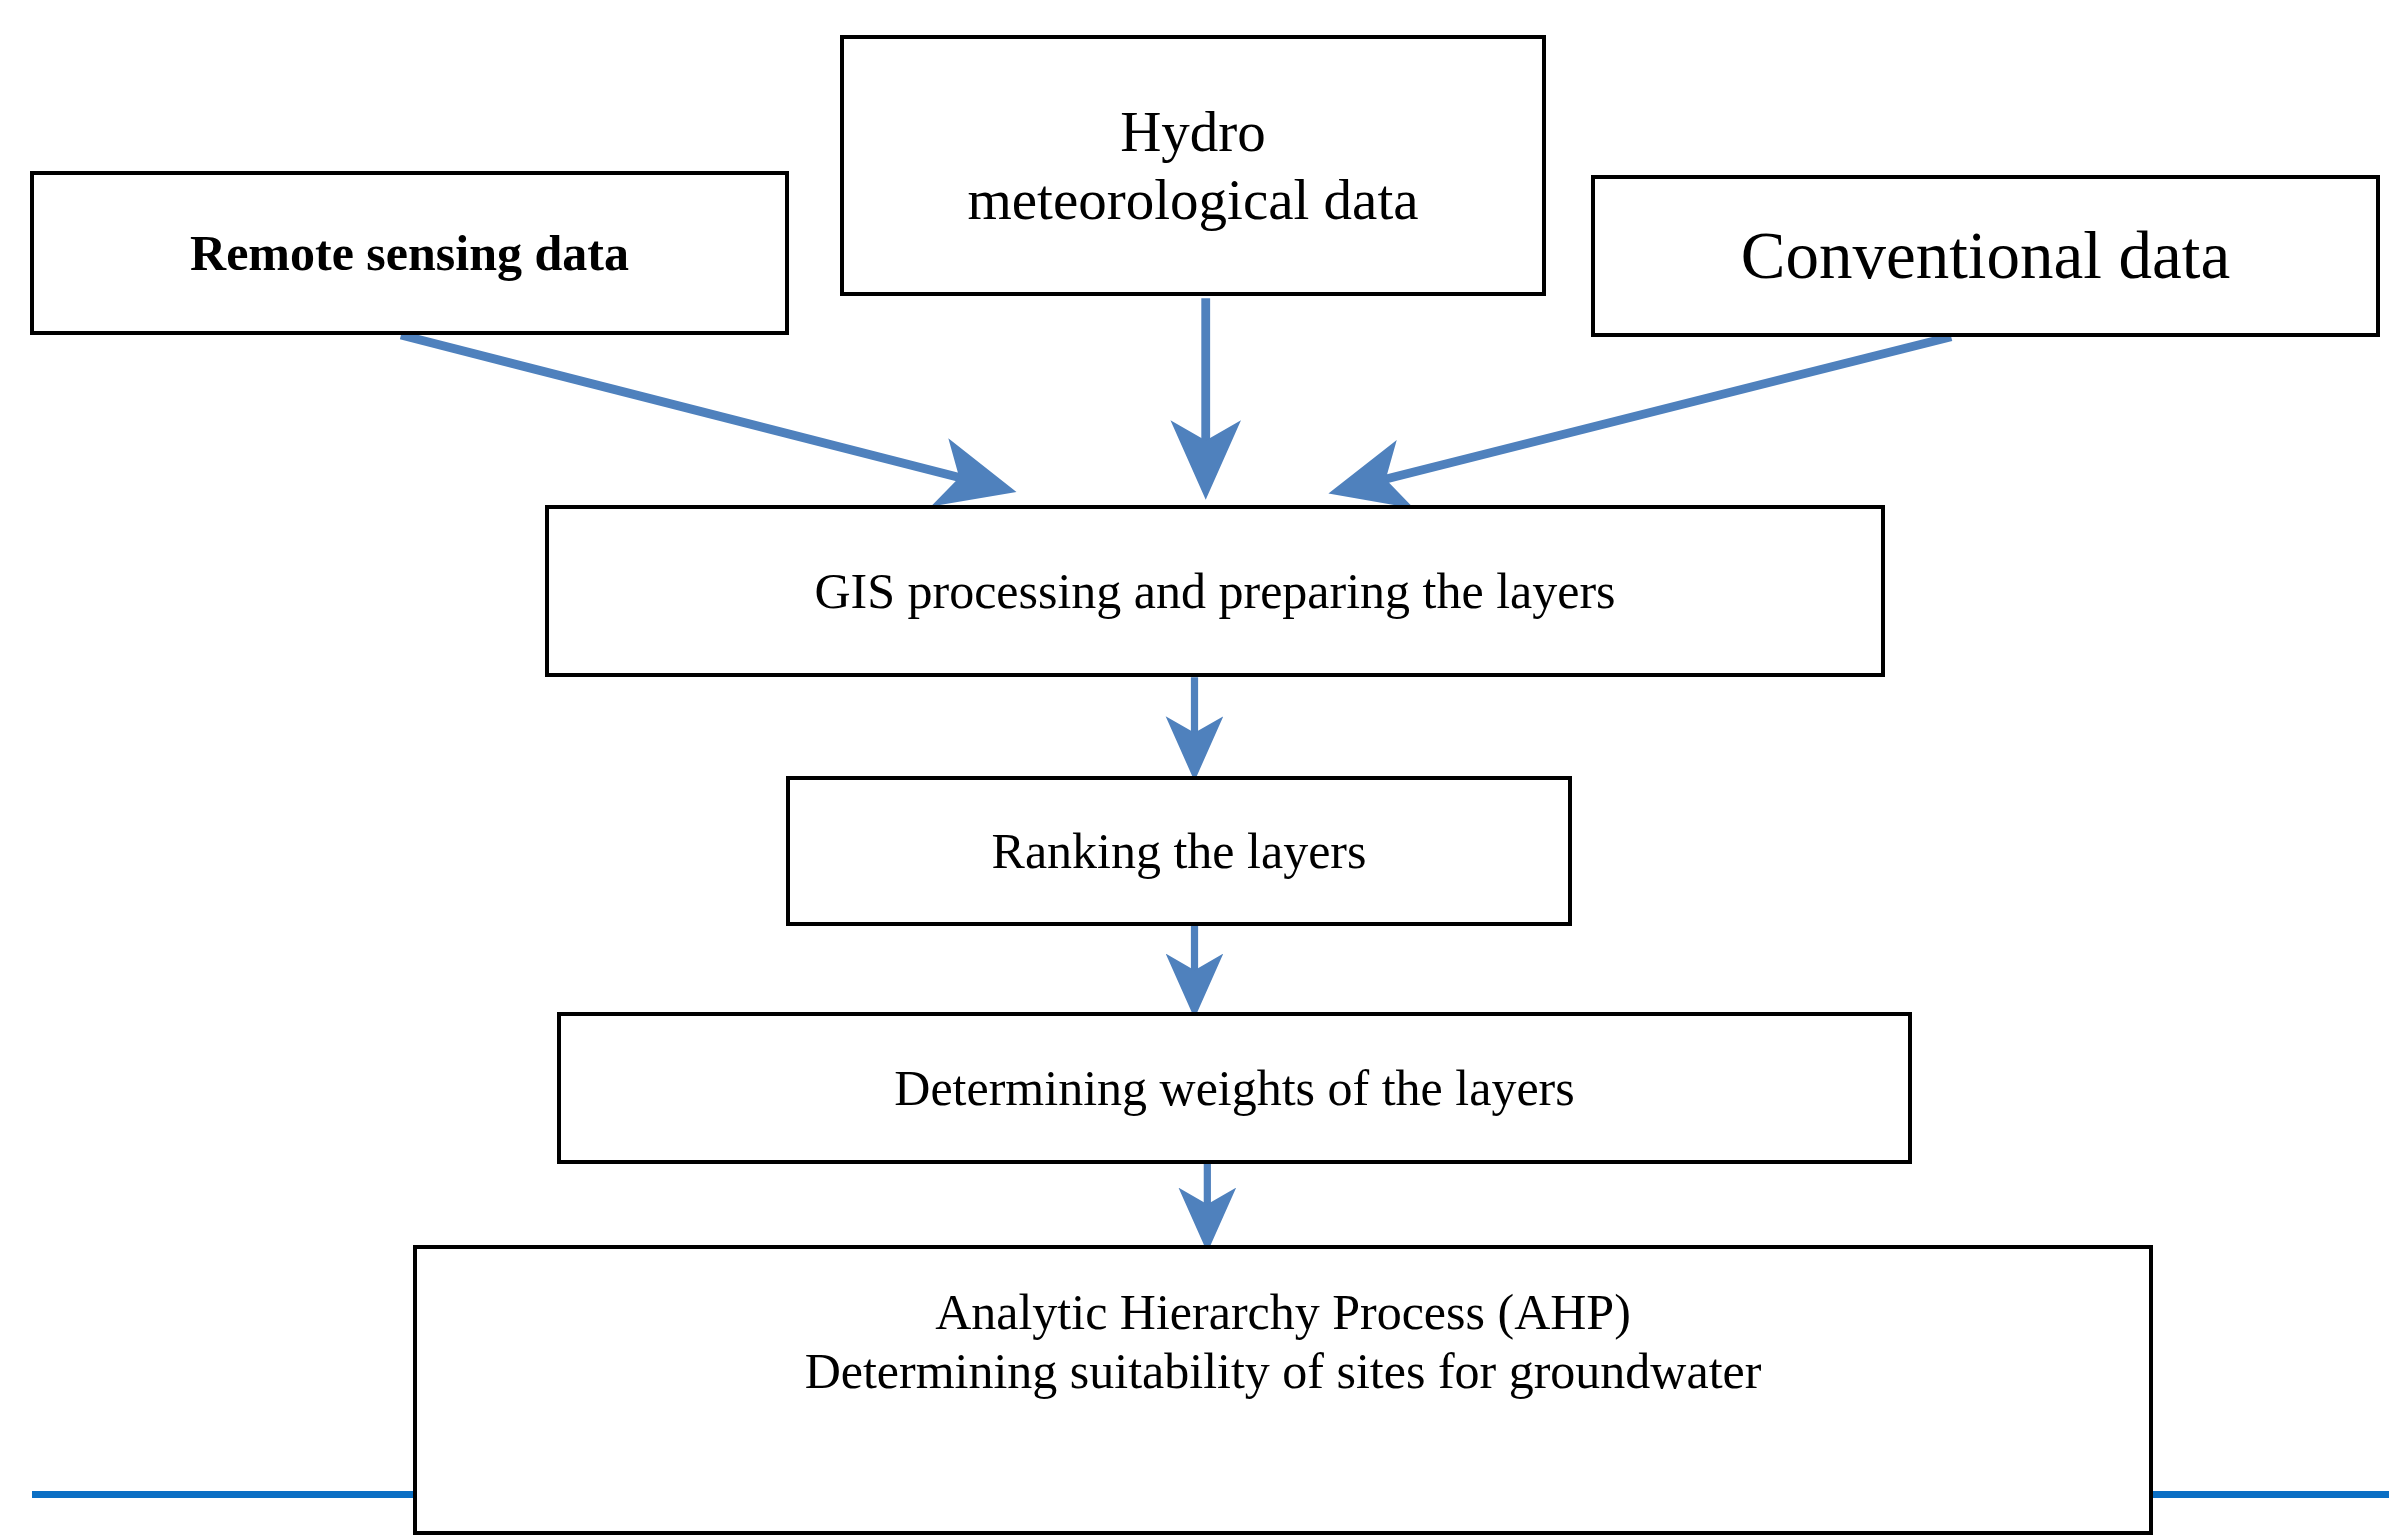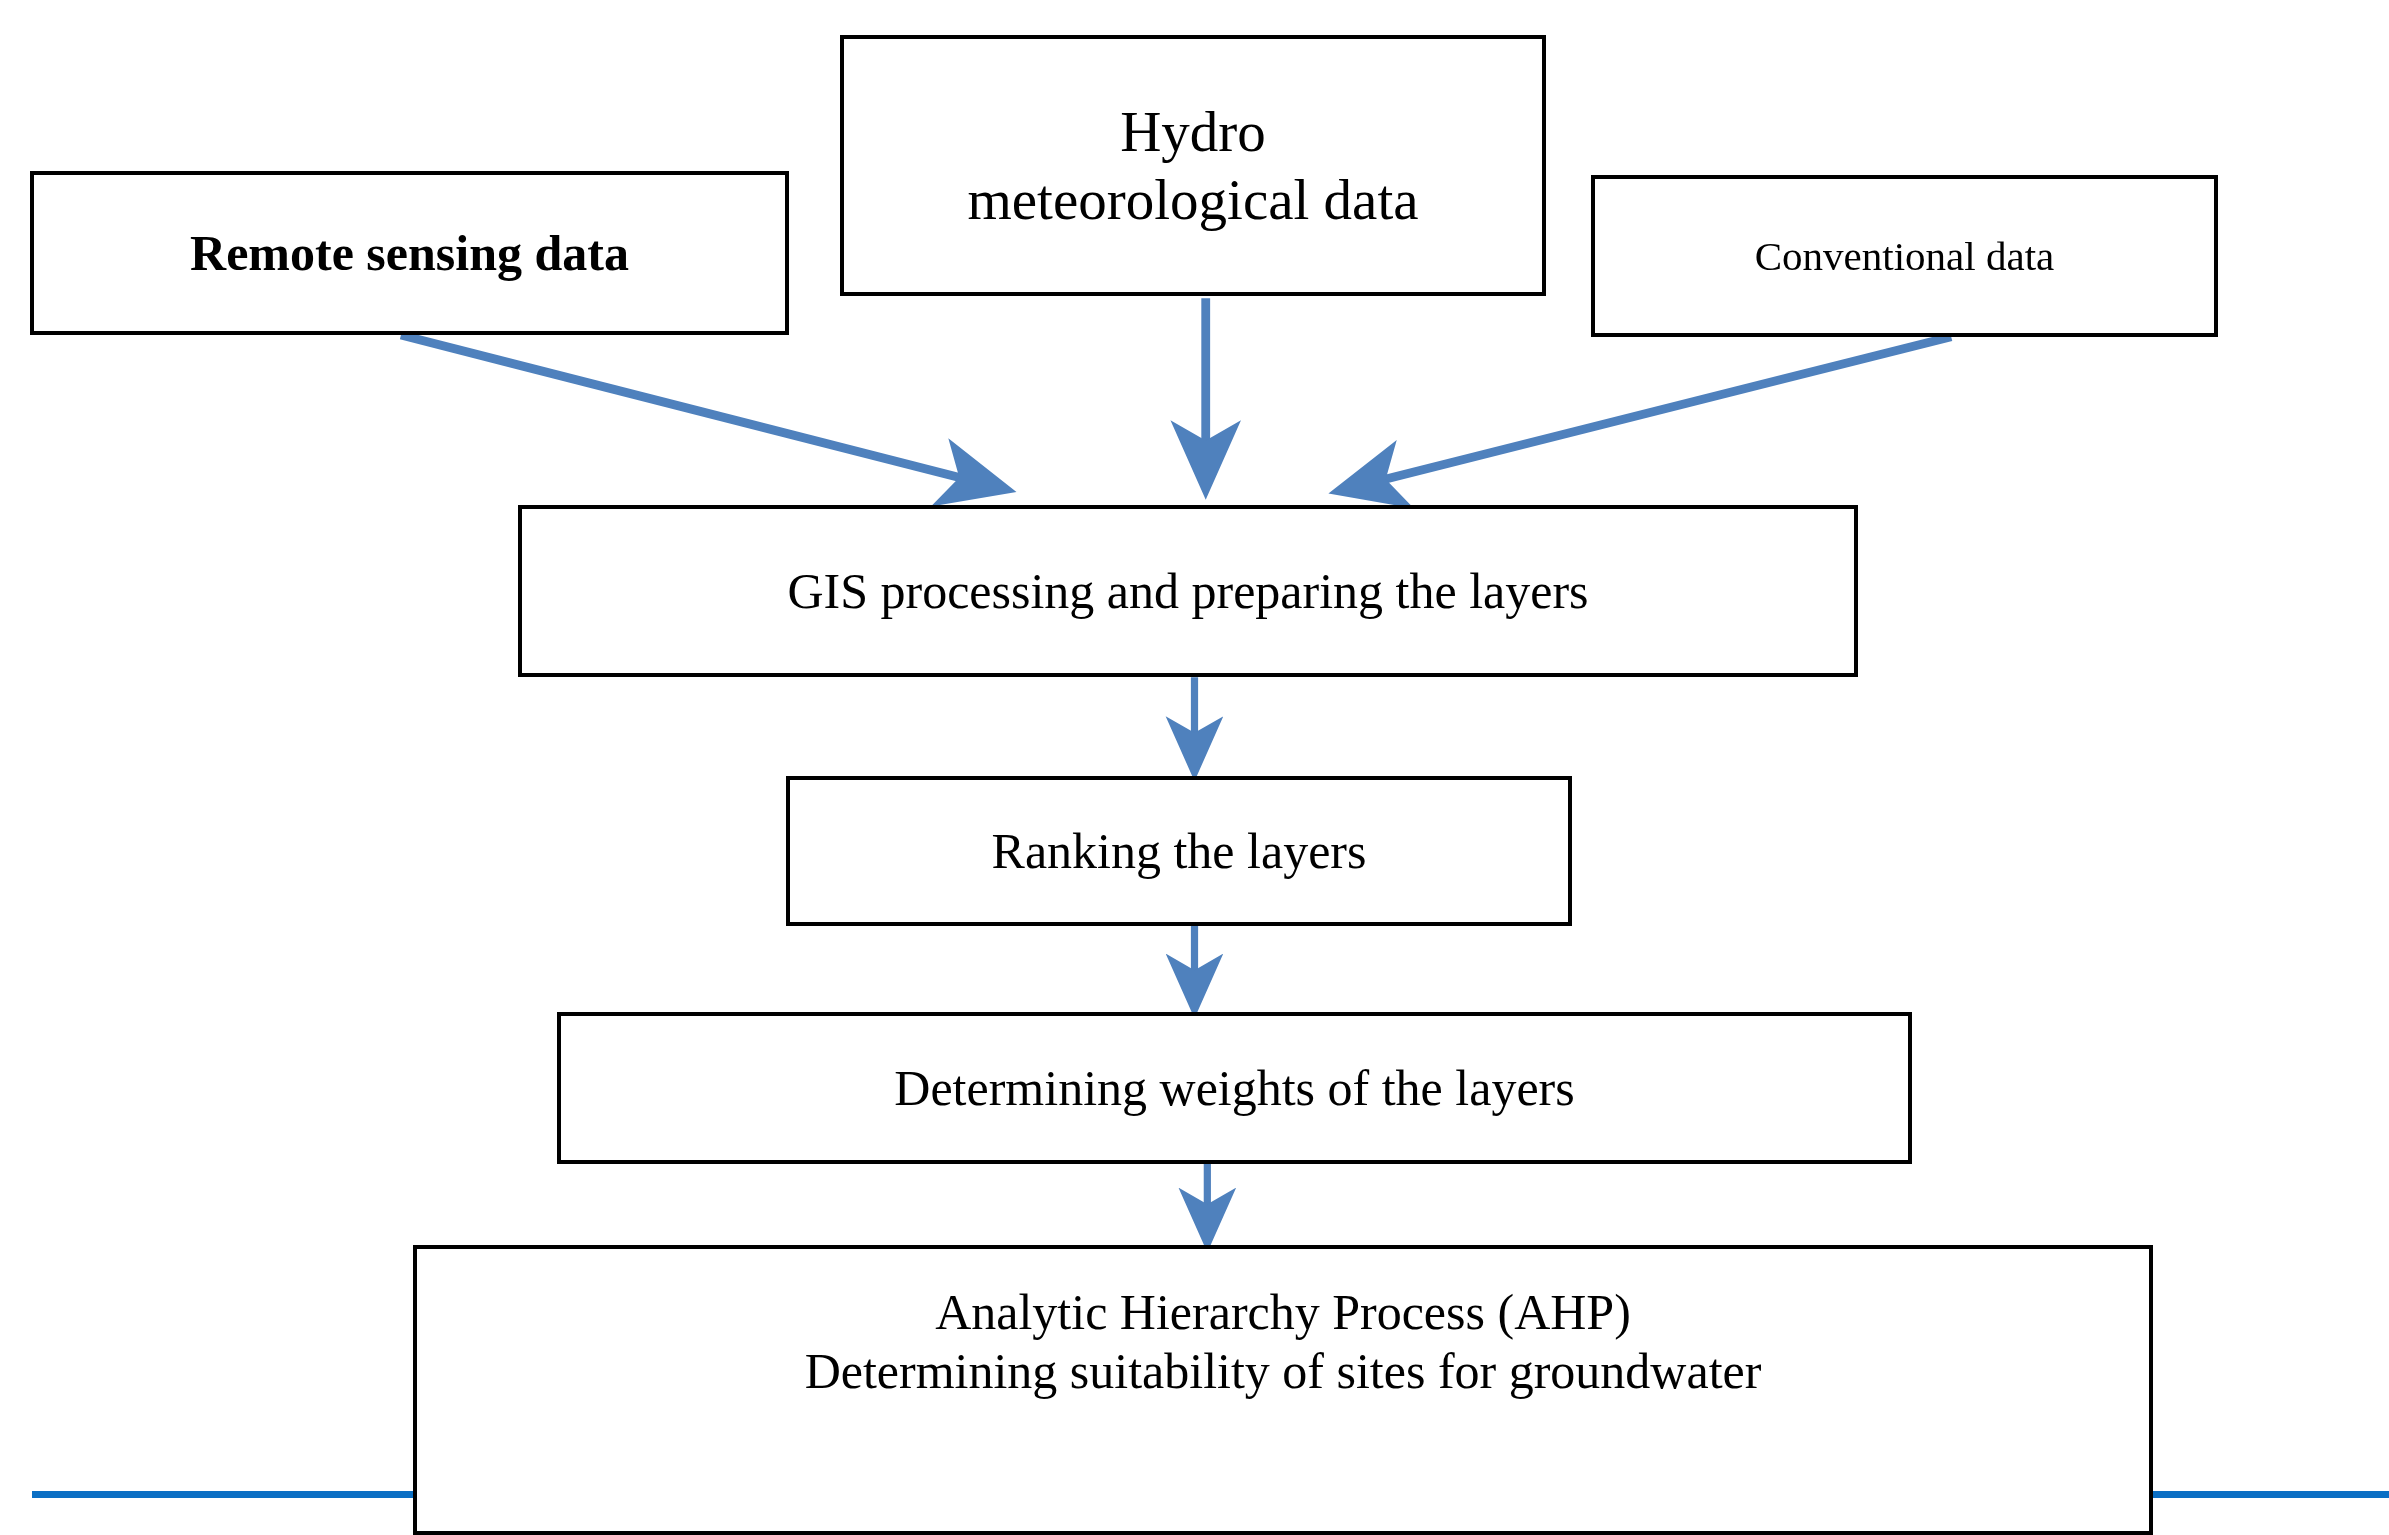--- a/index.html
+++ b/index.html
@@ -38,25 +38,25 @@
   #node-remote-sensing {
     left: 30px;  top: 171px;  width: 759px;  height: 164px;
     font-size: 50px;
     font-weight: bold;
   }
   #node-hydro-meteorological {
     left: 840px; top: 35px;  width: 706px;  height: 261px;
     font-size: 57px;
   }
   #node-conventional {
-    left: 1591px; top: 175px; width: 627px;  height: 162px;
-    font-size: 41px;
+    left: 1591px; top: 175px; width: 789px;  height: 162px;
+    font-size: 67px;
   }
   #node-gis-processing {
-    left: 518px;  top: 505px; width: 1340px; height: 172px;
+    left: 545px;  top: 505px; width: 1340px; height: 172px;
     font-size: 50px;
   }
   #node-ranking {
     left: 786px;  top: 776px; width: 786px;  height: 150px;
     font-size: 50px;
   }
   #node-weights {
     left: 557px;  top: 1012px; width: 1355px; height: 152px;
     font-size: 50px;
   }

